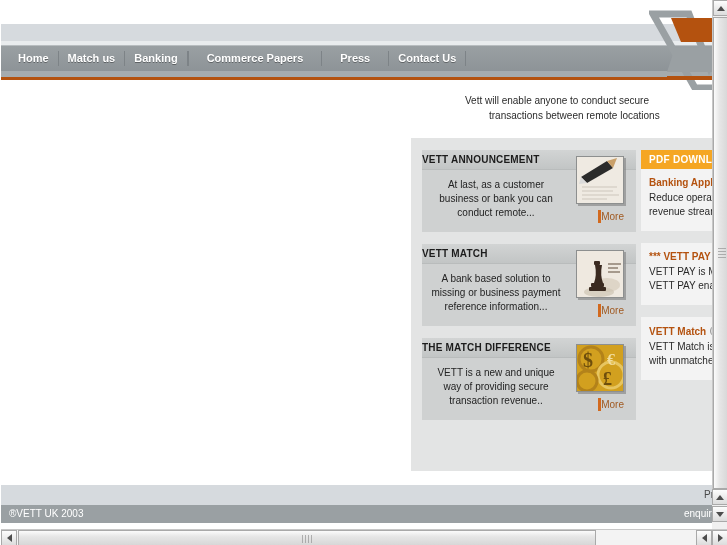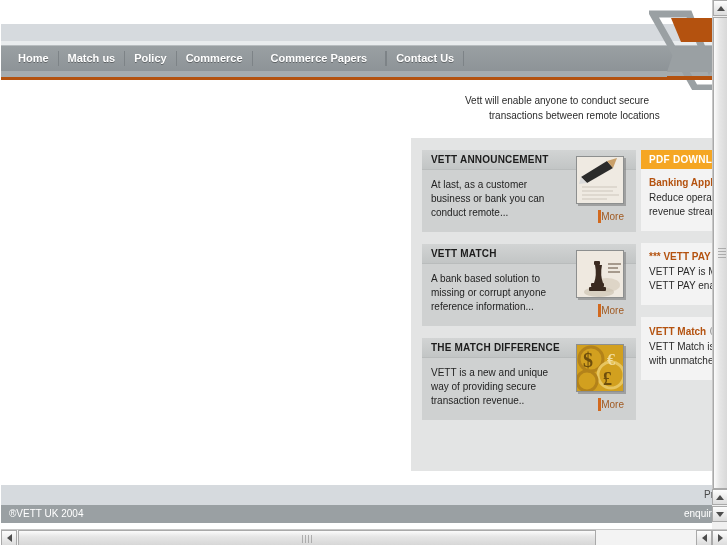--- a/index.html
+++ b/index.html
@@ -134,29 +134,30 @@
 
   .col-left { position:absolute; left:11px; top:12px; width:214px; }
   .col-right { position:absolute; left:230px; top:12px; width:218px; }
 
   
   .card { margin-bottom:12px; background:#cfd1d1; position:relative; }
   .card-head {
     height:20px;
     background: linear-gradient(#d2d4d4, #c2c5c5);
     font-size:10px; font-weight:bold; color:#1c1c1c;
-    line-height:20px; padding-left:9px;
+    line-height:20px; 
     border-bottom:1px solid #b9bcbc;
     letter-spacing:0.2px;
   }
   .card-body {
     position:relative;
     padding:8px 9px 10px 9px;
     min-height:62px;
     background:#cfd1d1;
+    text-align:center;
   }
   .card-text {
     font-size:10px; color:#232323; line-height:14px;
     width:130px;
   }
   .card-thumb {
     position:absolute; right:12px; top:-14px;
     width:48px; height:48px;
     border:1px solid #8d8f8f;
     box-shadow:2px 2px 0 rgba(120,120,120,.55);
@@ -321,26 +322,26 @@
           <rect x="288" y="8" width="10" height="64"></rect>
         </g>
       </svg>
     </div>
 
     <div class="nav">
       <div class="nav-item">Home</div>
       <div class="nav-sep"></div>
       <div class="nav-item">Match us</div>
       <div class="nav-sep"></div>
-      <div class="nav-item">Policy</div>
-      <div class="nav-sep"></div>
-      <div class="nav-item">Commerce</div>
+      <div class="nav-item">Banking</div>
+      <div class="nav-sep"></div>
       <div class="nav-sep"></div>
       <div class="nav-item nav-wide">Commerce Papers</div>
       <div class="nav-sep"></div>
+      <div class="nav-item nav-wide">Press</div>
       <div class="nav-sep"></div>
       <div class="nav-item">Contact Us</div>
       <div class="nav-sep"></div>
     </div>
 
 
     <div class="tagline">
       <span class="l1">Vett will enable anyone to conduct secure</span>
       <span class="l2">transactions between remote locations</span>
     </div>
@@ -388,21 +389,21 @@
                   <rect x="14" y="32" width="13" height="4" rx="1"></rect>
                   <rect x="12" y="36" width="17" height="4" rx="1"></rect>
                 </g>
                 <g fill="#6b5a4a" opacity=".55">
                   <rect x="31" y="12" width="13" height="2"></rect>
                   <rect x="31" y="16" width="10" height="2"></rect>
                   <rect x="31" y="20" width="12" height="2"></rect>
                 </g>
               </svg>
             </div>
-            <div class="card-text">A bank based solution to missing or corrupt anyone reference information...</div>
+            <div class="card-text">A bank based solution to missing or business payment reference information...</div>
             <div class="more-row">
               <span class="more-bar"></span>
               <span class="more-label">More</span>
             </div>
           </div>
         </div>
 
         <div class="card">
           <div class="card-head">THE MATCH DIFFERENCE</div>
           <div class="card-body">
@@ -451,21 +452,21 @@
             <span class="pdf-icon"></span>
           </div>
           <div class="rpanel-text">VETT Match is for organisations that deal with unmatched</div>
         </div>
 
       </div>
     </div>
 
     <div class="foot-light"></div>
     <div class="foot-dark"></div>
-    <div class="foot-copy">®VETT UK 2004</div>
+    <div class="foot-copy">®VETT UK 2003</div>
     <div class="foot-link-top">Privacy Policy</div>
     <div class="foot-link-bot">enquiries@vett.co.uk</div>
 
   </div>
 
   <div class="vscroll">
     <div class="vs-btn vs-up">
         <span class="tri-up"></span>
       </div>
     <div class="vs-thumb">

